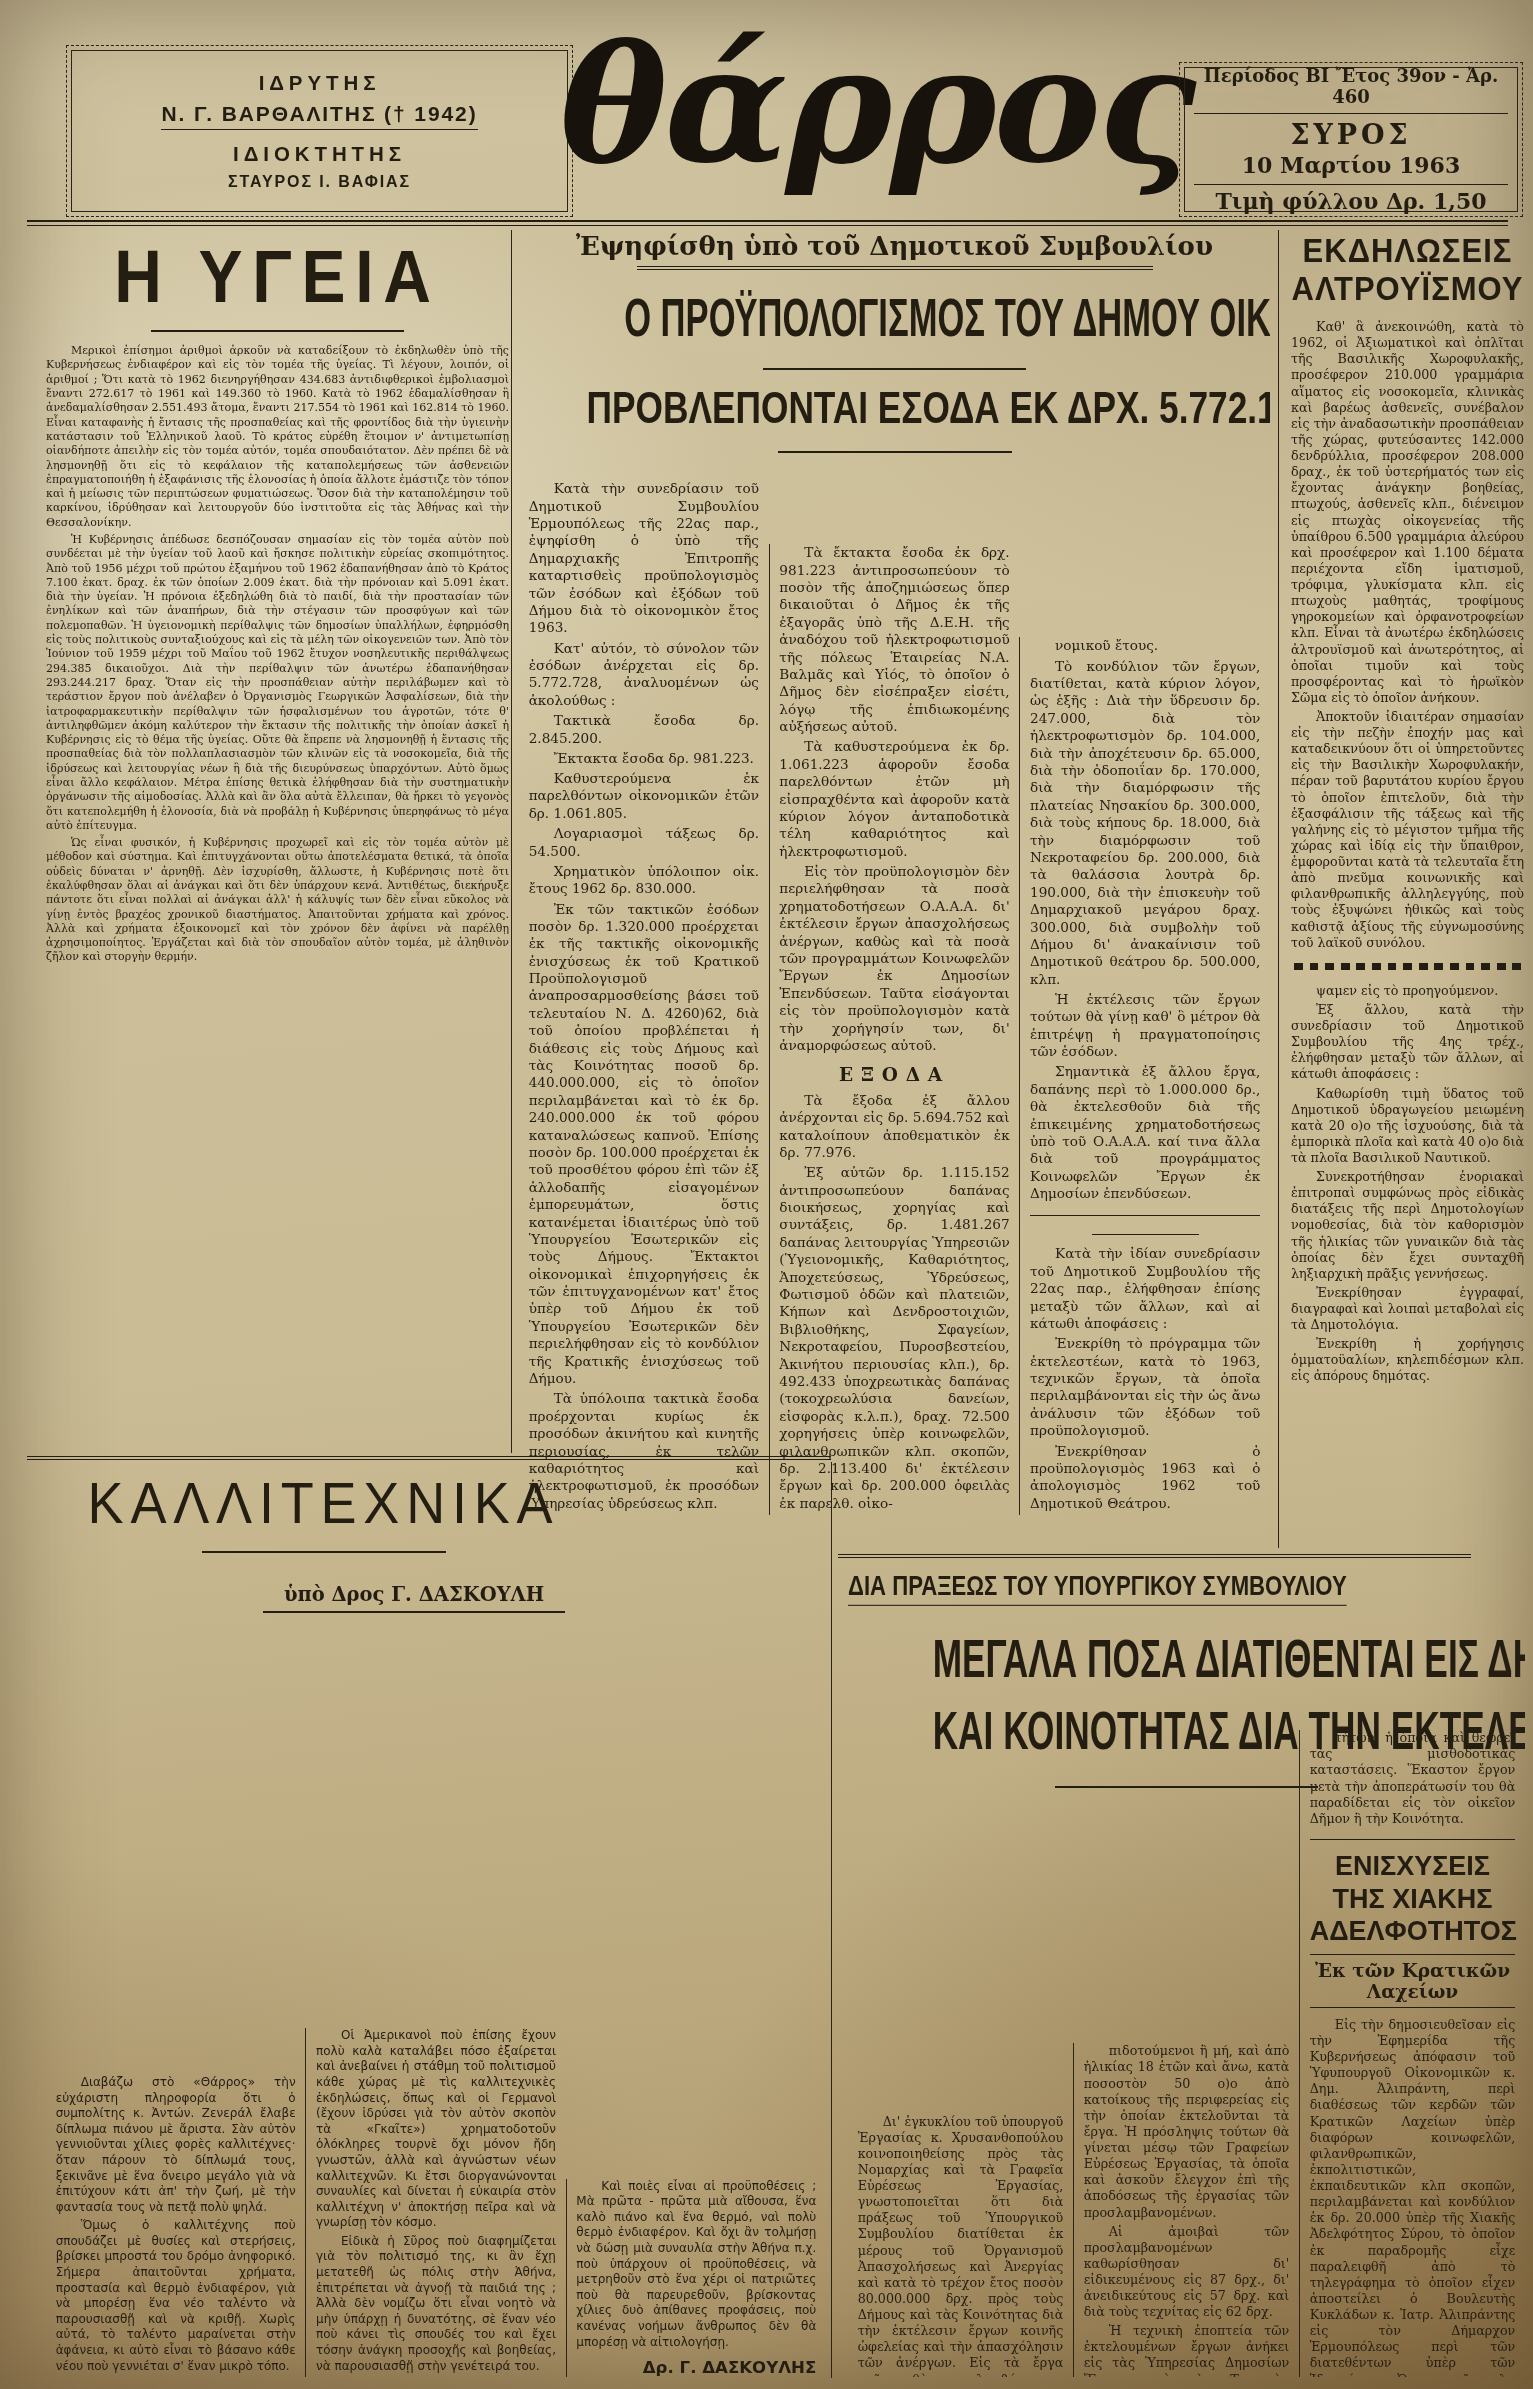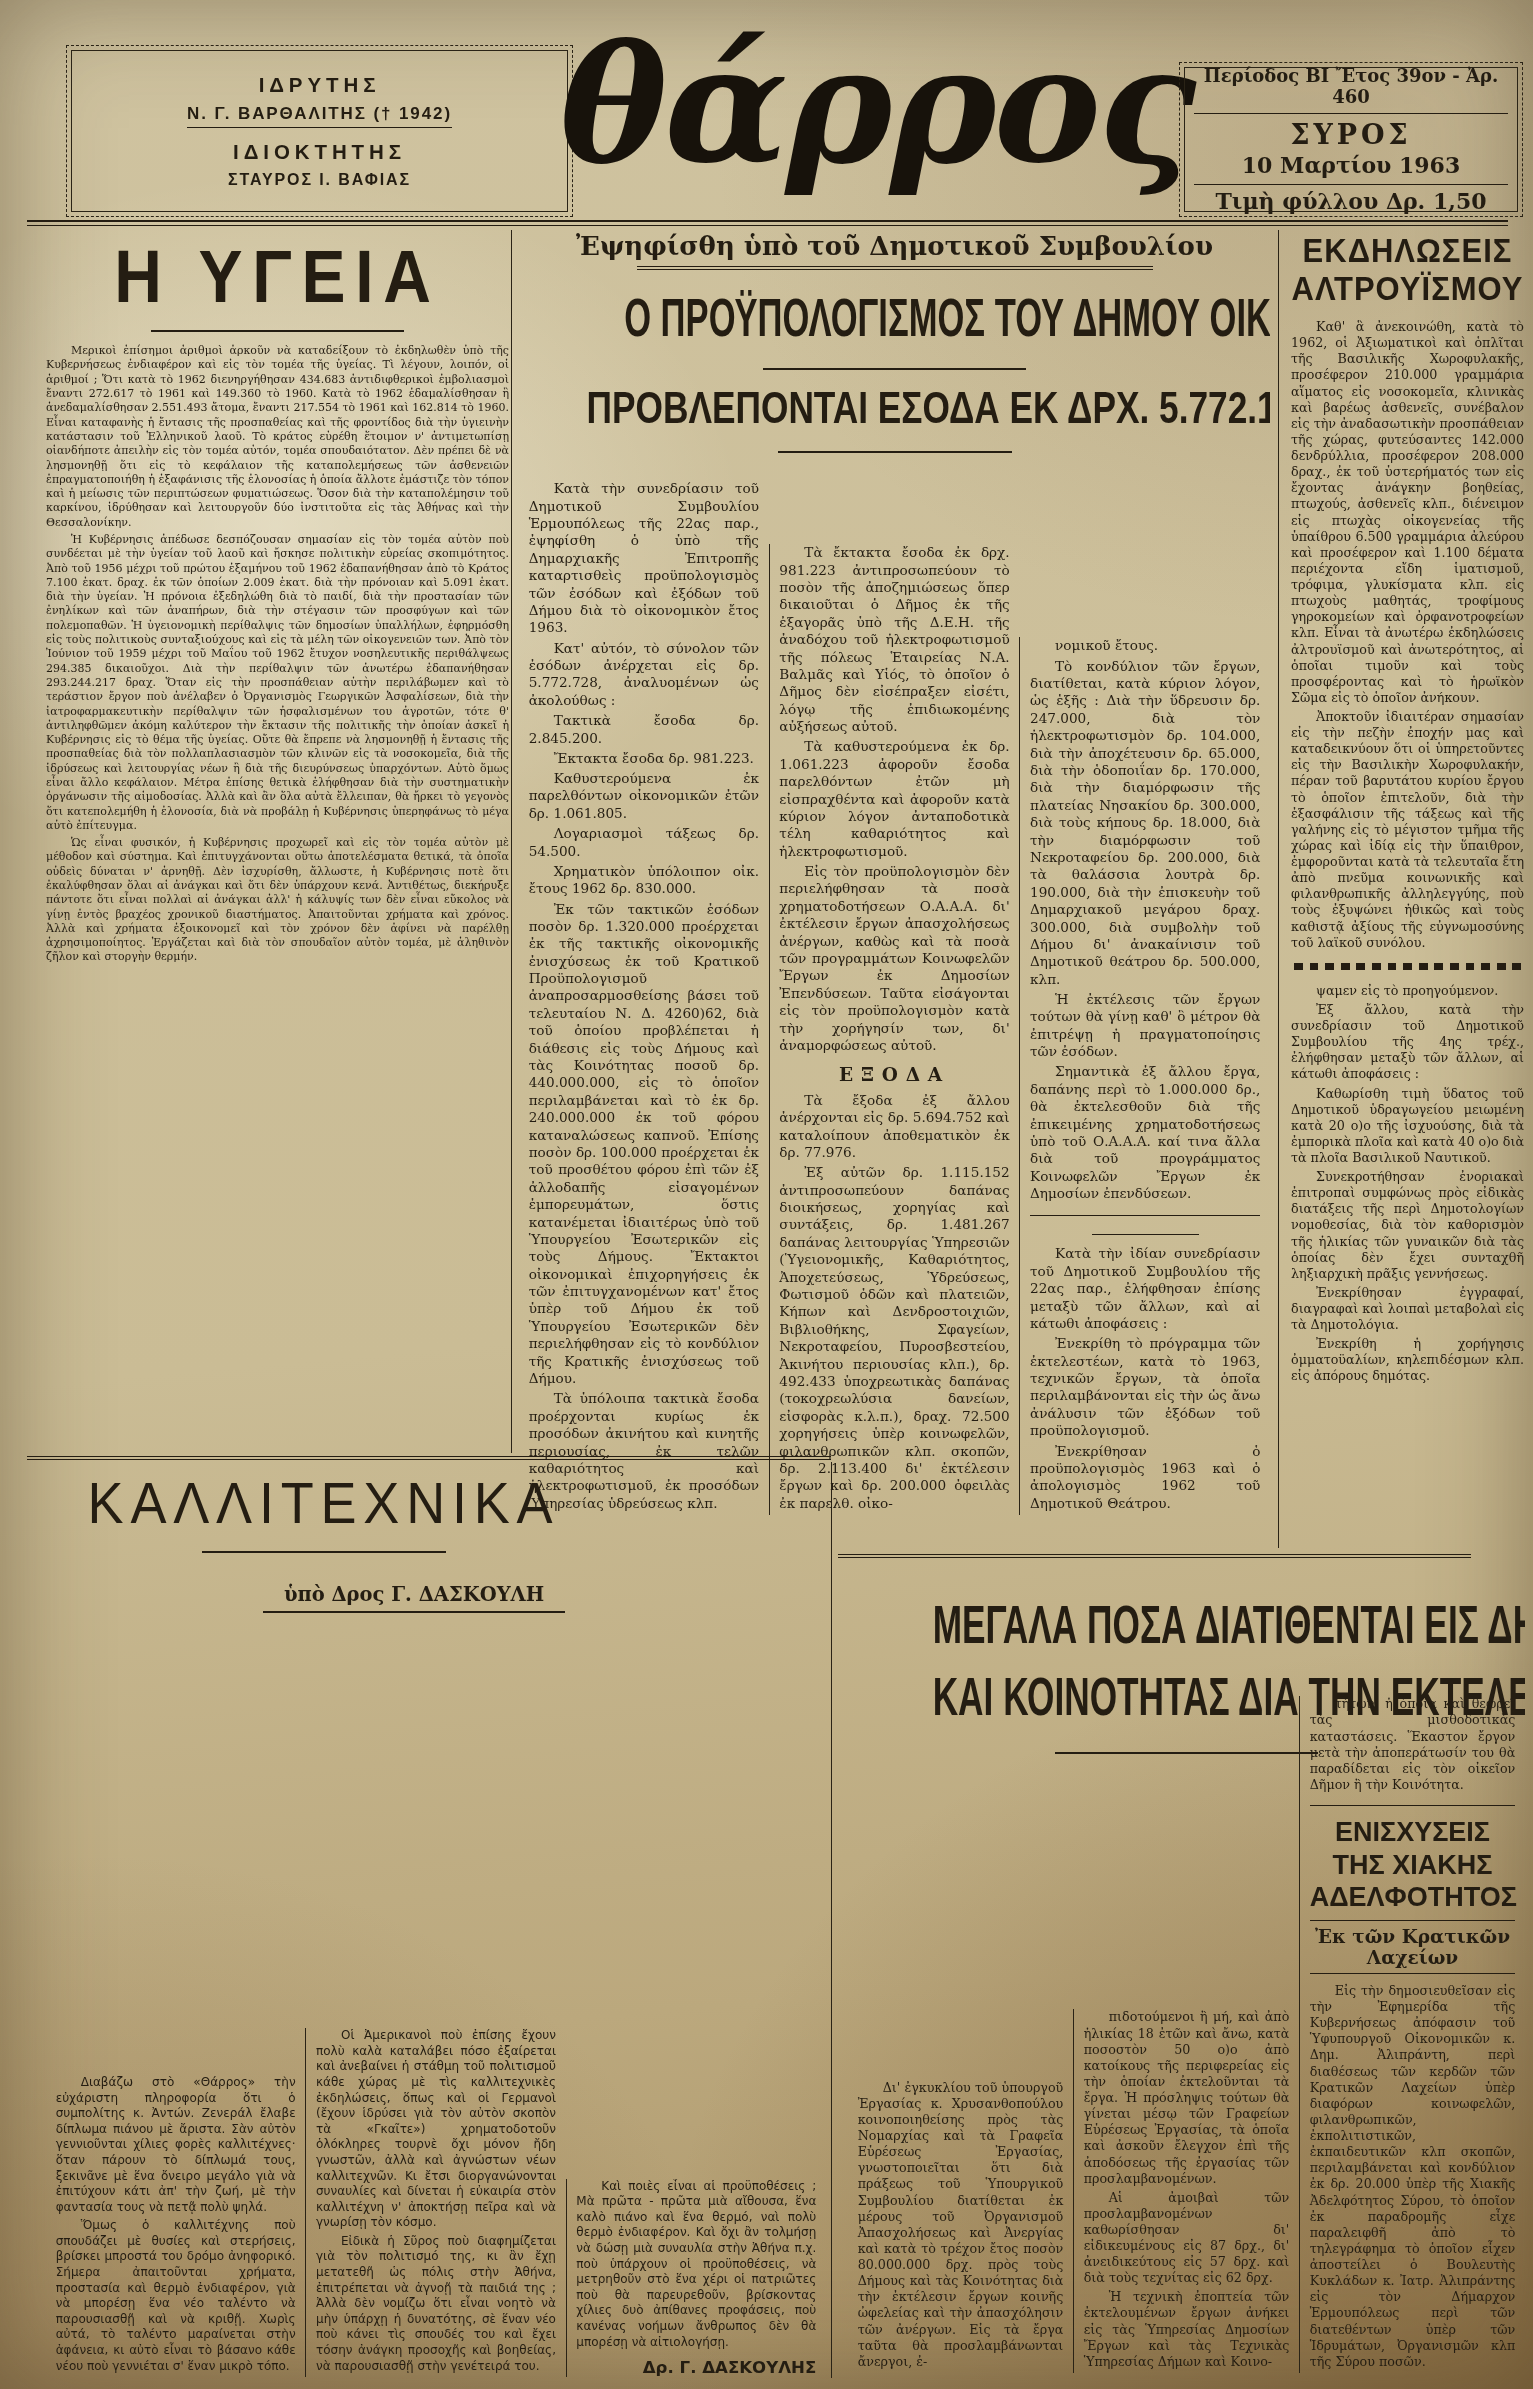--- a/index.html
+++ b/index.html
@@ -18,21 +18,21 @@
   .rule-h{border-top:2.9px solid #241d12;border-bottom:1px solid #241d12;height:3.4px;background:transparent;}
   .rule-h.thin{border-top:1.5px solid #241d12;border-bottom:0.5px solid #241d12;height:2.4px;}
   .rule-v{width:0;border-left:1.5px solid #2a2316;}
   .mini-rule{height:0;border-top:2.4px solid #241d12;margin:8.8px auto;}
   .dbl{border-bottom:1px solid #241d12;padding-bottom:1.9px;}
   
   .chainbox{border:1.5px dashed #2a2316;padding:3.9px;}
   .chainbox .inner{border:1.5px solid #2a2316;height:100%;box-sizing:border-box;
     display:flex;flex-direction:column;justify-content:center;align-items:center;gap:6.8px;}
   .founder-label{font-family:"Liberation Sans",sans-serif;font-weight:bold;font-size:20.5px;letter-spacing:4.9px;}
-  .founder-name{font-family:"Liberation Sans",sans-serif;font-weight:bold;font-size:17px;letter-spacing:1.9px;border-bottom:1.9px double #241d12;padding-bottom:2.9px;}
+  .founder-name{font-family:"Liberation Sans",sans-serif;font-weight:bold;font-size:21px;letter-spacing:1.9px;border-bottom:1.9px double #241d12;padding-bottom:2.9px;}
   .owner-name{font-family:"Liberation Sans",sans-serif;font-weight:bold;font-size:16px;letter-spacing:1.9px;}
   .mast-title{font-family:"DejaVu Serif",serif;font-style:italic;font-weight:bold;
     font-size:161px;line-height:205px;text-align:left;color:#17120b;letter-spacing:-2.9px;}
   .issuebox .inner{gap:2.9px;padding:4.9px 8.8px;}
   .issue-line{font-weight:bold;font-size:18px;width:100%;text-align:center;border-bottom:1.9px solid #241d12;padding-bottom:5.8px;}
   .city{font-weight:bold;font-size:27px;letter-spacing:3.9px;margin-top:1.9px;}
   .idate{font-weight:bold;font-size:22px;width:100%;text-align:center;border-bottom:1.9px solid #241d12;padding-bottom:5.8px;}
   .price{font-weight:bold;font-size:22px;}
   
   .para{margin:0 0 2.9px 0;text-align:justify;text-indent:25px;}
@@ -198,20 +198,23 @@
     <div class="tcol">
       <div>
           <p class="para">Καὶ ποιὲς εἶναι αἱ προϋποθέσεις ; Μὰ πρῶτα - πρῶτα μιὰ αἴθουσα, ἕνα καλὸ πιάνο καὶ ἕνα θερμό, ναὶ πολὺ θερμὸ ἐνδιαφέρον. Καὶ ὄχι ἂν τολμήσῃ νὰ δώσῃ μιὰ συναυλία στὴν Ἀθήνα π.χ. ποὺ ὑπάρχουν οἱ προϋποθέσεις, νὰ μετρηθοῦν στὸ ἕνα χέρι οἱ πατριῶτες ποὺ θὰ παρευρεθοῦν, βρίσκοντας χίλιες δυὸ ἀπίθανες προφάσεις, ποὺ κανένας νοήμων ἄνθρωπος δὲν θὰ μπορέσῃ νὰ αἰτιολογήσῃ.</p>
         </div>
       <div class="signature">Δρ. Γ. ΔΑΣΚΟΥΛΗΣ</div>
     </div>
   </div>
 
   <div class="abs rule-h thin" style="left:838px;top:1554px;width:633px;"></div>
   <div class="abs" style="left:848px;top:1571px;width:677px;height:806px;overflow:hidden;">
+    <div style="text-align:left;">
+      <span class="h-meg-kick dbl">ΔΙΑ ΠΡΑΞΕΩΣ ΤΟΥ ΥΠΟΥΡΓΙΚΟΥ ΣΥΜΒΟΥΛΙΟΥ</span>
+    </div>
     <div class="h-cond h-meg" style="margin-top:25px;">ΜΕΓΑΛΑ ΠΟΣΑ ΔΙΑΤΙΘΕΝΤΑΙ ΕΙΣ ΔΗΜΟΥΣ</div>
     <div class="h-cond h-meg" style="margin-top:14.6px;">ΚΑΙ ΚΟΙΝΟΤΗΤΑΣ ΔΙΑ ΤΗΝ ΕΚΤΕΛΕΣΙΝ ΕΡΓΩΝ</div>
     <div class="mini-rule" style="width:263px;margin-top:27px;"></div>
 
     <div class="colwrap body-sm" style="margin-top:14.6px;height:604px;">
       <div class="tcol">
           <p class="para">Δι' ἐγκυκλίου τοῦ ὑπουργοῦ Ἐργασίας κ. Χρυσανθοπούλου κοινοποιηθείσης πρὸς τὰς Νομαρχίας καὶ τὰ Γραφεῖα Εὑρέσεως Ἐργασίας, γνωστοποιεῖται ὅτι διὰ πράξεως τοῦ Ὑπουργικοῦ Συμβουλίου διατίθεται ἐκ μέρους τοῦ Ὀργανισμοῦ Ἀπασχολήσεως καὶ Ἀνεργίας καὶ κατὰ τὸ τρέχον ἔτος ποσὸν 80.000.000 δρχ. πρὸς τοὺς Δήμους καὶ τὰς Κοινότητας διὰ τὴν ἐκτέλεσιν ἔργων κοινῆς ὠφελείας καὶ τὴν ἀπασχόλησιν τῶν ἀνέργων. Εἰς τὰ ἔργα ταῦτα θὰ προσλαμβάνωνται ἄνεργοι, ἐ-</p>
         </div>
       <div class="tcol">
           <p class="para">πιδοτούμενοι ἢ μή, καὶ ἀπὸ ἡλικίας 18 ἐτῶν καὶ ἄνω, κατὰ ποσοστὸν 50 ο)ο ἀπὸ κατοίκους τῆς περιφερείας εἰς τὴν ὁποίαν ἐκτελοῦνται τὰ ἔργα. Ἡ πρόσληψις τούτων θὰ γίνεται μέσῳ τῶν Γραφείων Εὑρέσεως Ἐργασίας, τὰ ὁποῖα καὶ ἀσκοῦν ἔλεγχον ἐπὶ τῆς ἀποδόσεως τῆς ἐργασίας τῶν προσλαμβανομένων.</p>

